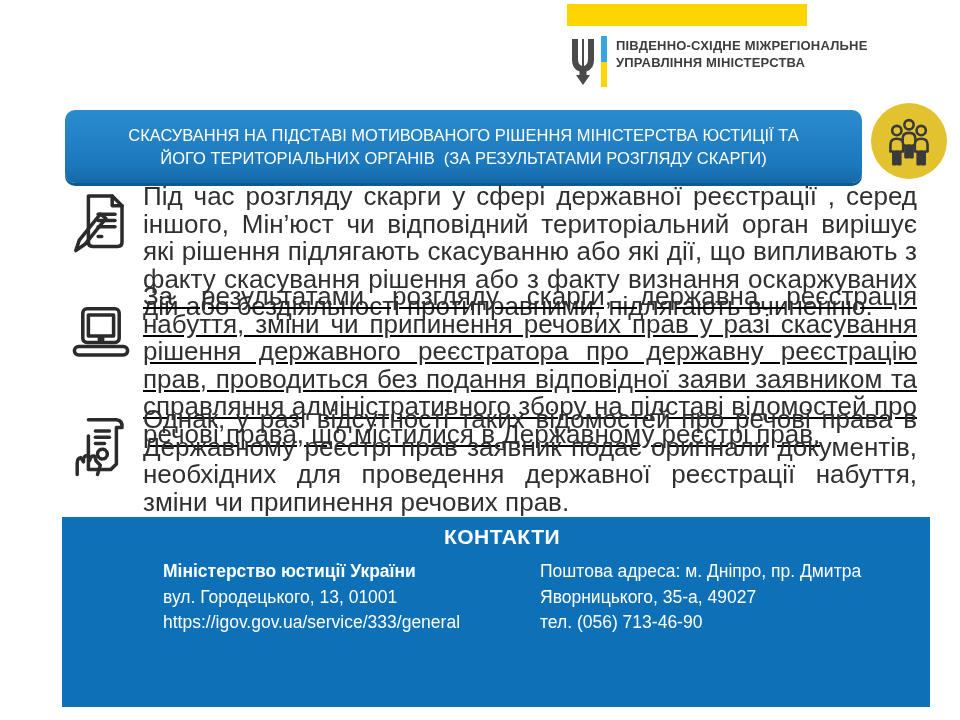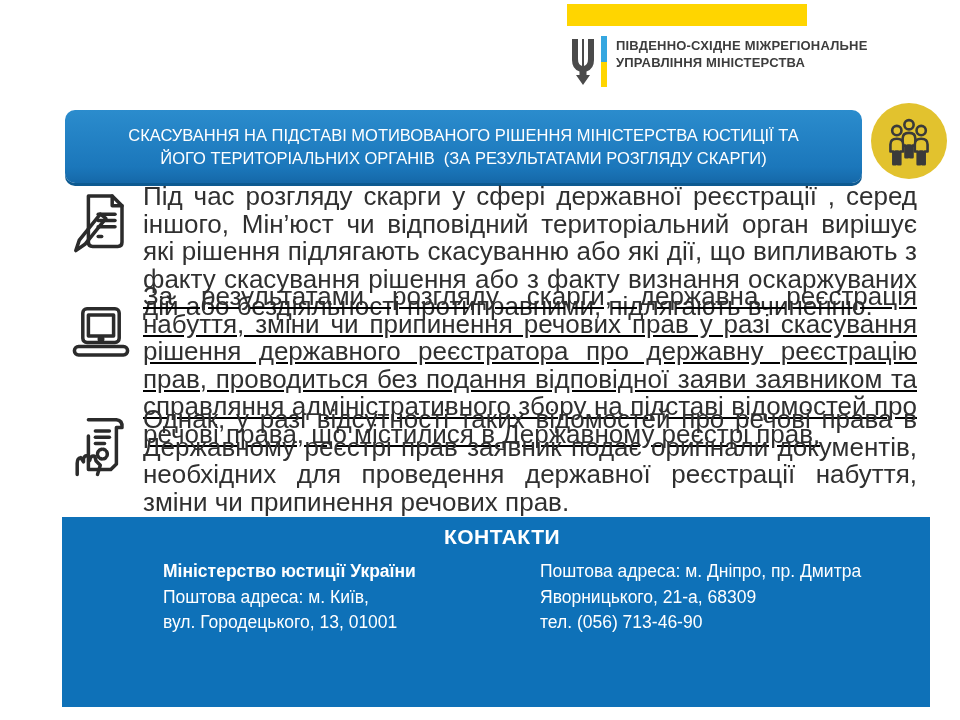--- a/index.html
+++ b/index.html
@@ -137,23 +137,23 @@
       </svg>
     </span>
     <p>Однак, у разі відсутності таких відомостей про речові права в Державному реєстрі прав заявник подає оригінали документів, необхідних для проведення державної реєстрації набуття, зміни чи припинення речових прав.</p>
   </div>
 
   <div class="contacts">
     <div class="contacts-title">КОНТАКТИ</div>
 
     <div class="col col-left">
       <div class="org-name">Міністерство юстиції України</div>
-      <div>Поштова адреса: м. Київ,</div>
       <div>вул. Городецького, 13, 01001</div>
+      <div>https://igov.gov.ua/service/333/general</div>
     </div>
 
     <div class="col col-right">
-      <div>Поштова адреса: м. Дніпро, пр. Дмитра Яворницького, 21-а, 68309</div>
+      <div>Поштова адреса: м. Дніпро, пр. Дмитра Яворницького, 35-а, 49027</div>
       <div>тел. (056) 713-46-90</div>
     </div>
   </div>
 
 </div>
 
 </body></html>

